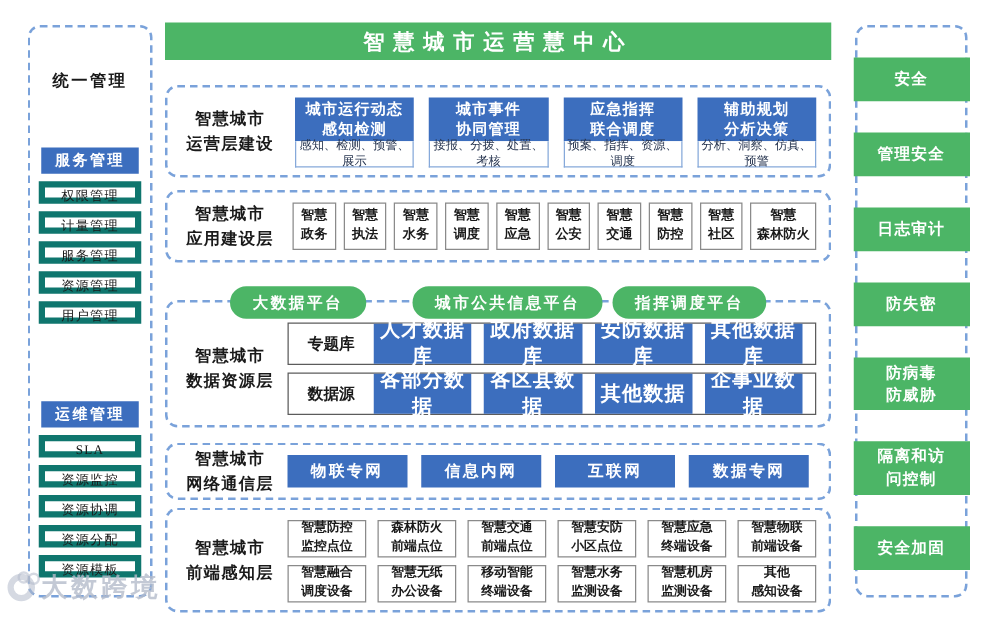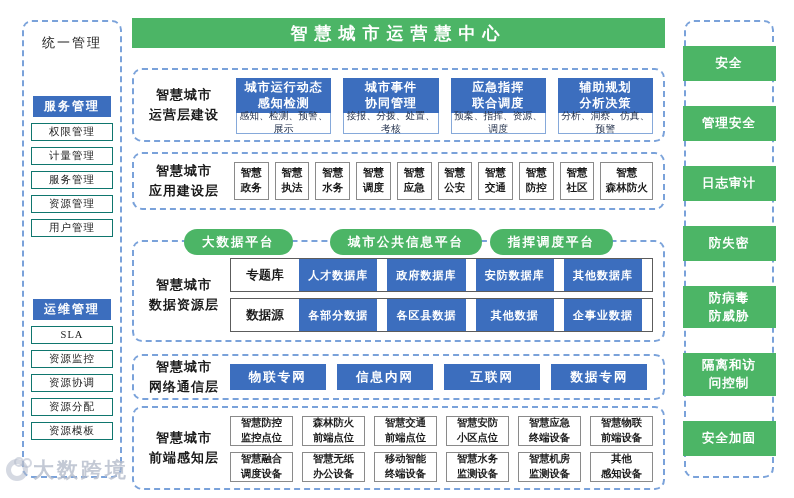--- a/index.html
+++ b/index.html
@@ -8,25 +8,25 @@
     position:relative; width:794px; height:498px; background:#ffffff;
     font-family:"Liberation Serif", "DejaVu Serif", serif; color:#1a1a1a; overflow:hidden;
   }
   .abs { position:absolute; }
   .dashed { border:2px dashed #7aa2da; border-radius:10px; }
   .pre { white-space:pre-line; }
   .flexc { display:flex; align-items:center; justify-content:center; text-align:center; }
 
   
   .left-panel { left:22px; top:20px; width:100px; height:458px; text-align:center; }
-  .lp-title { margin-top:12px; font-size:13px; font-weight:normal; letter-spacing:2px; }
+  .lp-title { margin-top:34px; font-size:13px; font-weight:bold; letter-spacing:2px; }
   .lp-header { width:78px; height:21px; margin:44px auto 0; background:#3c6ebe; color:#fff;
                font-size:12px; font-weight:bold; line-height:21px; letter-spacing:2px; }
   .lp-header.second { margin-top:62px; }
-  .lp-item { width:82px; height:18px; margin:6px auto 0; background:#fff; border:1px solid #0f766e;
+  .lp-item { width:82px; height:18px; margin:6px auto 0; background:#fff; border:5px solid #0f766e;
              font-size:10.5px; line-height:16px; letter-spacing:1px; }
 
   
   .right-panel { left:684px; top:20px; width:90px; height:458px;
                  display:flex; flex-direction:column; align-items:center; padding-top:24px; gap:25px; }
   .rp-box { width:93px; min-height:35px; background:#4cb566; color:#fff; font-size:12.5px;
             font-weight:bold; line-height:1.45; letter-spacing:1px; padding:3px 2px; }
 
   
   .center { left:132px; top:18px; width:533px; height:476px; }
@@ -46,21 +46,21 @@
   .row2 .layer-label { margin-right:4px; }
   .app-box { flex:1; background:#fff; border:1px solid #8a8a8a; font-size:10.5px; font-weight:bold;
              line-height:1.4; }
   .app-box.wide { flex:1.55; }
 
   .row3 { left:0; top:222px; width:533px; height:102px; display:flex; padding:16px 10px 8px; gap:6px; }
   .strips { flex:1; display:flex; flex-direction:column; gap:6px; }
   .strip { flex:1; border:1.5px solid #5c5c5c; background:#fff; display:flex; align-items:center;
            gap:10px; padding:0 10px; }
   .strip-label { flex:none; width:48px; font-size:12.5px; font-weight:bold; text-align:center; }
-  .strip-item { flex:1; height:32px; background:#3c6ebe; color:#fff; font-size:11px;
+  .strip-item { flex:1; height:32px; background:#3c6ebe; color:#fff; font-size:16px;
                 font-weight:bold; letter-spacing:1px; }
   .pill { position:absolute; top:-13px; height:26px; border-radius:13px; background:#4cb566;
           color:#fff; font-size:12.5px; font-weight:bold; letter-spacing:2px; padding:0 18px; z-index:2; }
   .pill.p1 { left:50px; }  .pill.p2 { left:196px; }  .pill.p3 { left:356px; }
 
   .row4 { left:0; top:336px; width:533px; height:46px; display:flex; padding:8px 10px; }
   .net-area { flex:1; display:flex; justify-content:space-around; align-items:center; }
   .net-box { width:96px; height:26px; background:#3c6ebe; color:#fff; font-size:12.5px;
              font-weight:bold; letter-spacing:2px; }
 

